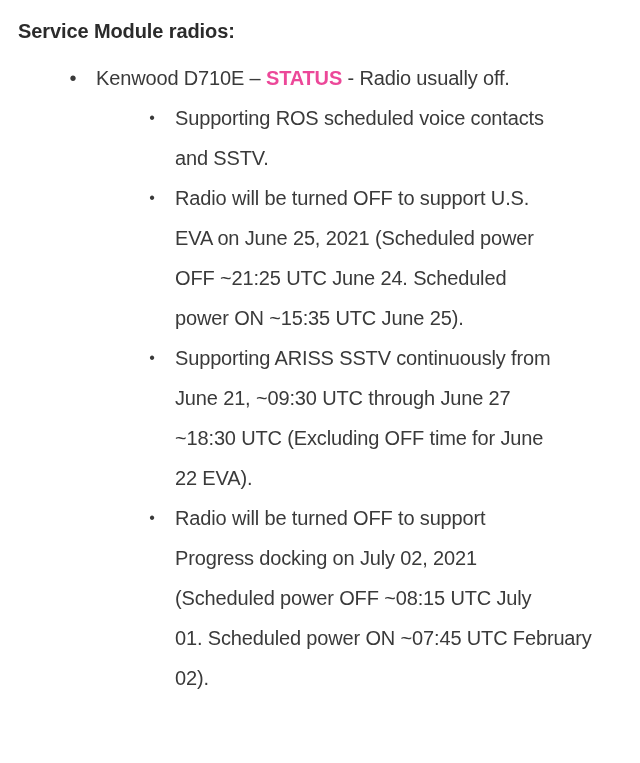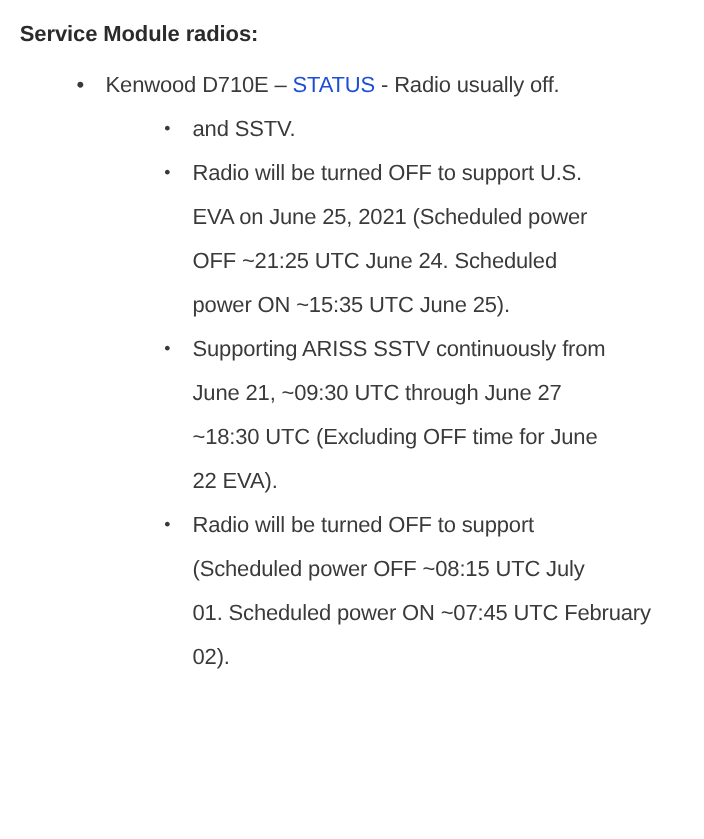--- a/index.html
+++ b/index.html
@@ -57,22 +57,22 @@
     color: #3a3a3a;
     font-size: 20px;
     line-height: 40px;
   }
 
   .l1-text {
     display: block;
   }
 
   .l1-text .bold {
-    font-weight: normal;
-    color: #1d4ed8;
+    font-weight: bold;
+    color: #ec4899;
   }
 
   ul.level-2 {
     list-style: none;
     margin: 0;
     padding: 0;
   }
 
   li.bullet-l2 {
     position: relative;
@@ -121,20 +121,21 @@
     <li class="bullet-l1">
       <span class="marker">•</span>
       <span class="l1-text"><span>Kenwood D710E – </span><span class="bold">STATUS</span><span> - Radio usually off.</span></span>
 
       <div class="nested-wrap">
         <ul class="level-2">
 
           <li class="bullet-l2">
             <span class="marker">•</span>
             <span class="l2-body">
+              <span class="l2-line">Supporting ROS scheduled voice contacts</span>
               <span class="l2-line">and SSTV.</span>
             </span>
           </li>
 
           <li class="bullet-l2">
             <span class="marker">•</span>
             <span class="l2-body">
               <span class="l2-line">Radio will be turned OFF to support U.S.</span>
               <span class="l2-line">EVA on June 25, 2021 (Scheduled power</span>
               <span class="l2-line">OFF ~21:25 UTC June 24. Scheduled</span>
@@ -149,20 +150,21 @@
               <span class="l2-line">June 21, ~09:30 UTC through June 27</span>
               <span class="l2-line">~18:30 UTC (Excluding OFF time for June</span>
               <span class="l2-line">22 EVA).</span>
             </span>
           </li>
 
           <li class="bullet-l2">
             <span class="marker">•</span>
             <span class="l2-body">
               <span class="l2-line">Radio will be turned OFF to support</span>
+              <span class="l2-line">Progress docking on July 02, 2021</span>
               <span class="l2-line">(Scheduled power OFF ~08:15 UTC July</span>
               <span class="l2-line">01. Scheduled power ON ~07:45 UTC February</span>
               <span class="l2-line">02).</span>
             </span>
           </li>
 
         </ul>
       </div>
     </li>
   </ul>

